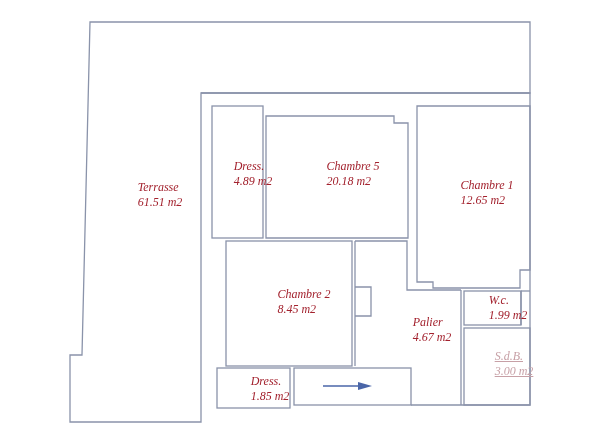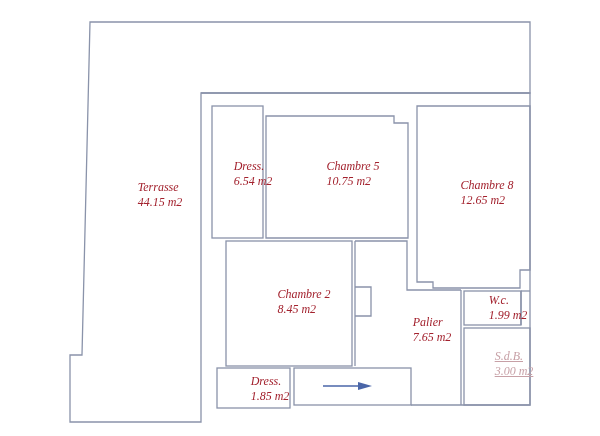--- a/index.html
+++ b/index.html
@@ -85,46 +85,46 @@
   <rect class="wall" x="217" y="368" width="73" height="40"></rect>
 
   <rect class="wall" x="294" y="368" width="117" height="37"></rect>
 
   <line class="arrow-line" x1="323" y1="386" x2="362" y2="386"></line>
   <polygon class="arrow-head" points="358,382 372,386 358,390"></polygon>
 </svg>
 
 <div class="room-label" style="left:144px; top:195px;">
   <span class="name">Terrasse</span>
-  <span class="area">44.15 m2</span>
+  <span class="area">61.51 m2</span>
 </div>
 
 <div class="room-label" style="left:237px; top:174px;">
   <span class="name">Dress.</span>
-  <span class="area">6.54 m2</span>
+  <span class="area">4.89 m2</span>
 </div>
 
 <div class="room-label" style="left:337px; top:174px;">
   <span class="name">Chambre 5</span>
-  <span class="area">10.75 m2</span>
+  <span class="area">20.18 m2</span>
 </div>
 
 <div class="room-label" style="left:471px; top:193px;">
-  <span class="name">Chambre 8</span>
+  <span class="name">Chambre 1</span>
   <span class="area">12.65 m2</span>
 </div>
 
 <div class="room-label" style="left:288px; top:302px;">
   <span class="name">Chambre 2</span>
   <span class="area">8.45 m2</span>
 </div>
 
 <div class="room-label" style="left:416px; top:330px;">
   <span class="name">Palier</span>
-  <span class="area">7.65 m2</span>
+  <span class="area">4.67 m2</span>
 </div>
 
 <div class="room-label" style="left:492px; top:308px;">
   <span class="name">W.c.</span>
   <span class="area">1.99 m2</span>
 </div>
 
 <div class="room-label faded" style="left:498px; top:364px;text-decoration:underline;">
   <span class="name">S.d.B.</span>
   <span class="area">3.00 m2</span>

